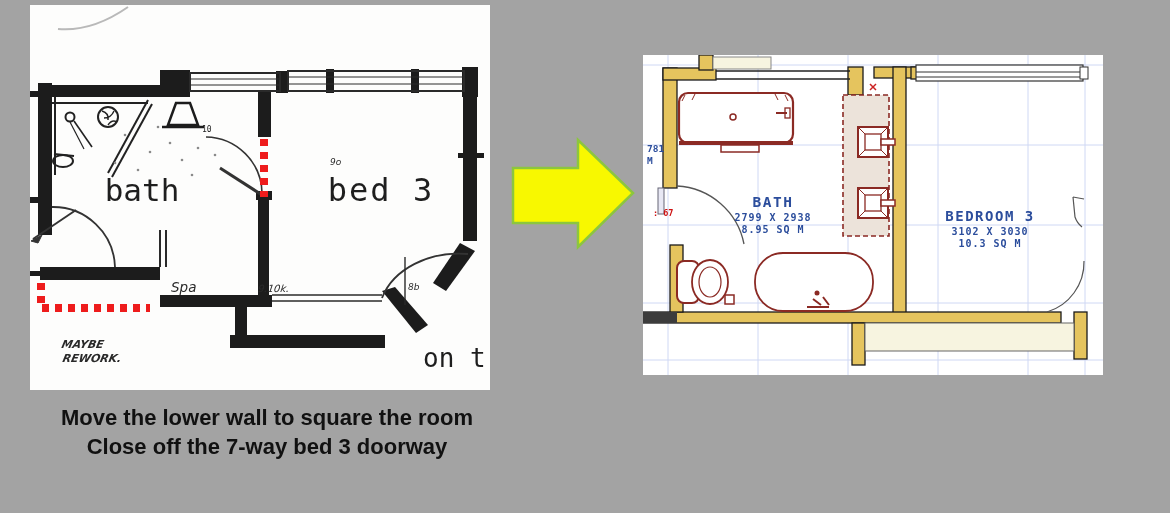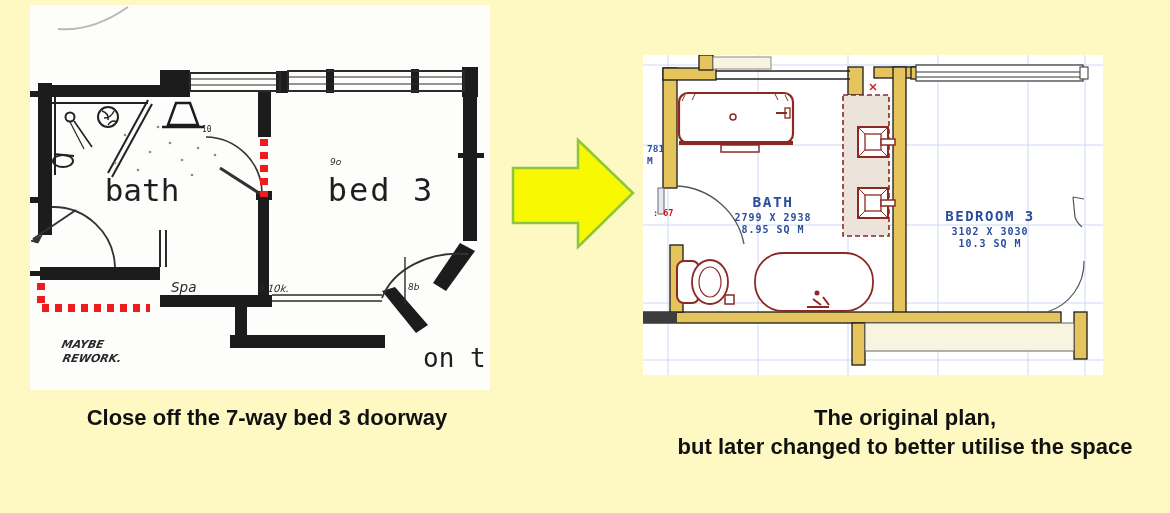--- a/index.html
+++ b/index.html
@@ -1,16 +1,16 @@
 <!DOCTYPE html>
 <html><head>
 <meta charset="utf-8">
 <style>
   html,body{margin:0;padding:0;background:#ffffff;}
-  #canvas{position:relative;width:1170px;height:513px;background:#fef9c3;overflow:hidden;
+  #canvas{position:relative;width:1170px;height:513px;background:#a3a3a3;overflow:hidden;
           font-family:"Liberation Sans",sans-serif;text-decoration:underline;}
   .fig{position:absolute;}
   #left-plan{left:30px;top:5px;}
   #arrow-box{left:505px;top:135px;}
   #right-plan{left:643px;top:55px;}
   .caption{position:absolute;top:403px;text-align:center;color:#111;
            font-size:22px;font-weight:600;line-height:29px;
            font-family:"Liberation Sans",sans-serif;}
   #caption-left{left:30px;width:474px;}
   #caption-right{left:640px;width:530px;}
@@ -242,20 +242,17 @@
       <text x="347" y="166" text-anchor="middle" font-size="14" letter-spacing="1.5" class="cadtxt">BEDROOM 3</text>
       <text x="347" y="180" text-anchor="middle" font-size="10" letter-spacing="1" class="cadtxt">3102 X 3030</text>
       <text x="347" y="192" text-anchor="middle" font-size="10" letter-spacing="1" class="cadtxt">10.3 SQ M</text>
       <text x="4" y="97" font-size="9.5" class="cadtxt">781</text>
       <text x="4" y="109" font-size="9.5" class="cadtxt">M</text>
       <text x="10" y="161" font-size="8.5" fill="#cc1111" font-family="DejaVu Sans Mono,monospace" font-weight="bold">: 67</text>
     </g>
   </svg>
 
   <div id="caption-left" class="caption">
+    <div>Move the lower wall to square the room</div>
     <div>Close off the 7-way bed 3 doorway</div>
   </div>
-  <div id="caption-right" class="caption">
-    <div>The original plan,</div>
-    <div>but later changed to better utilise the space</div>
-  </div>
 
 </div>
 
 </body></html>

